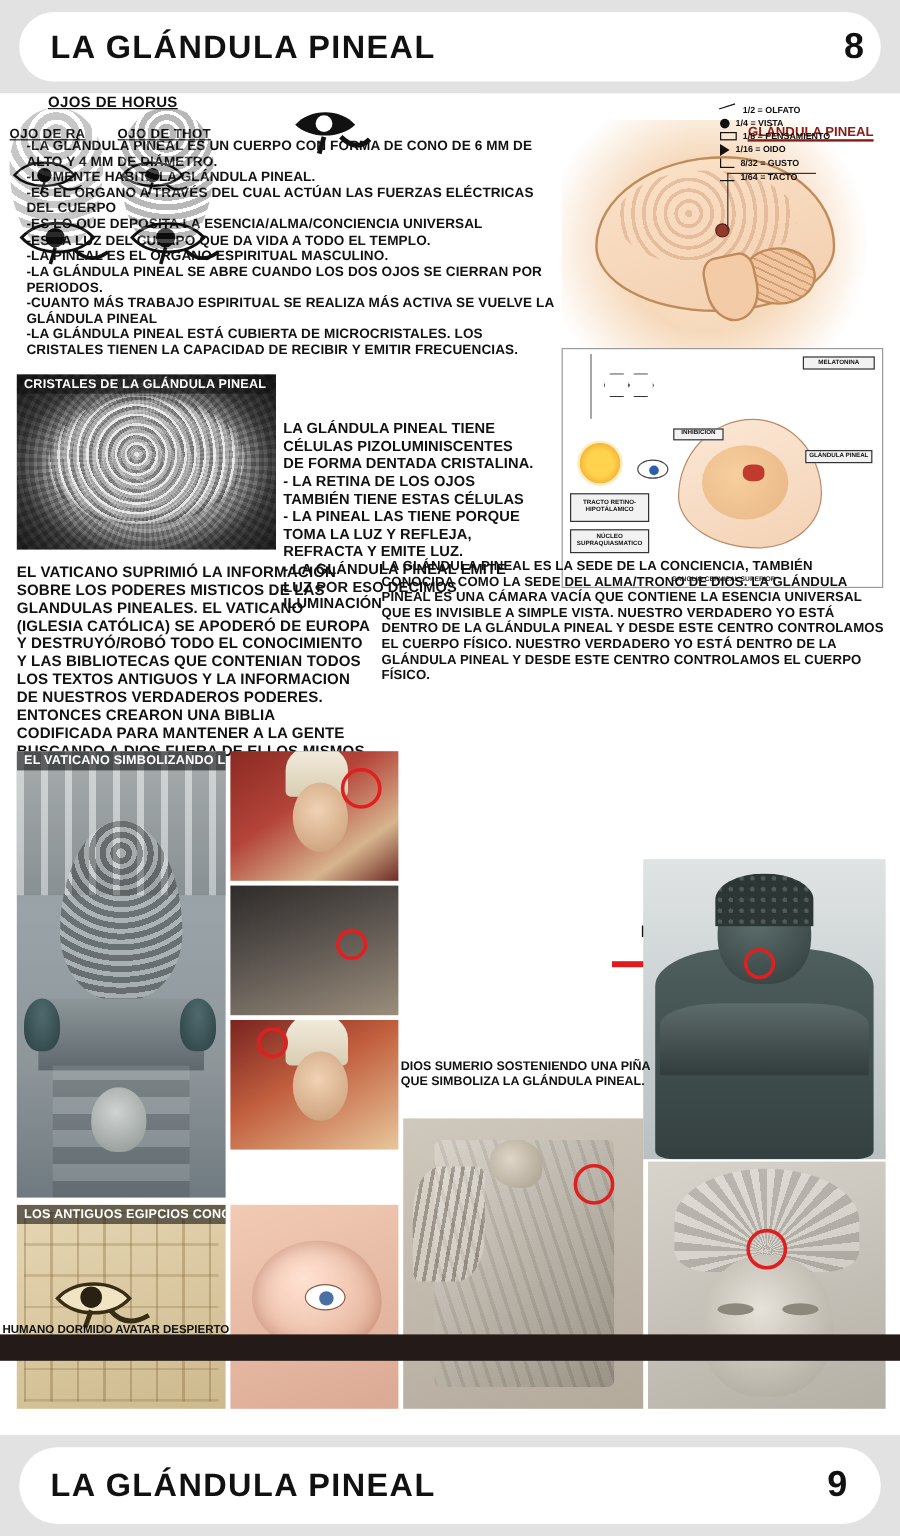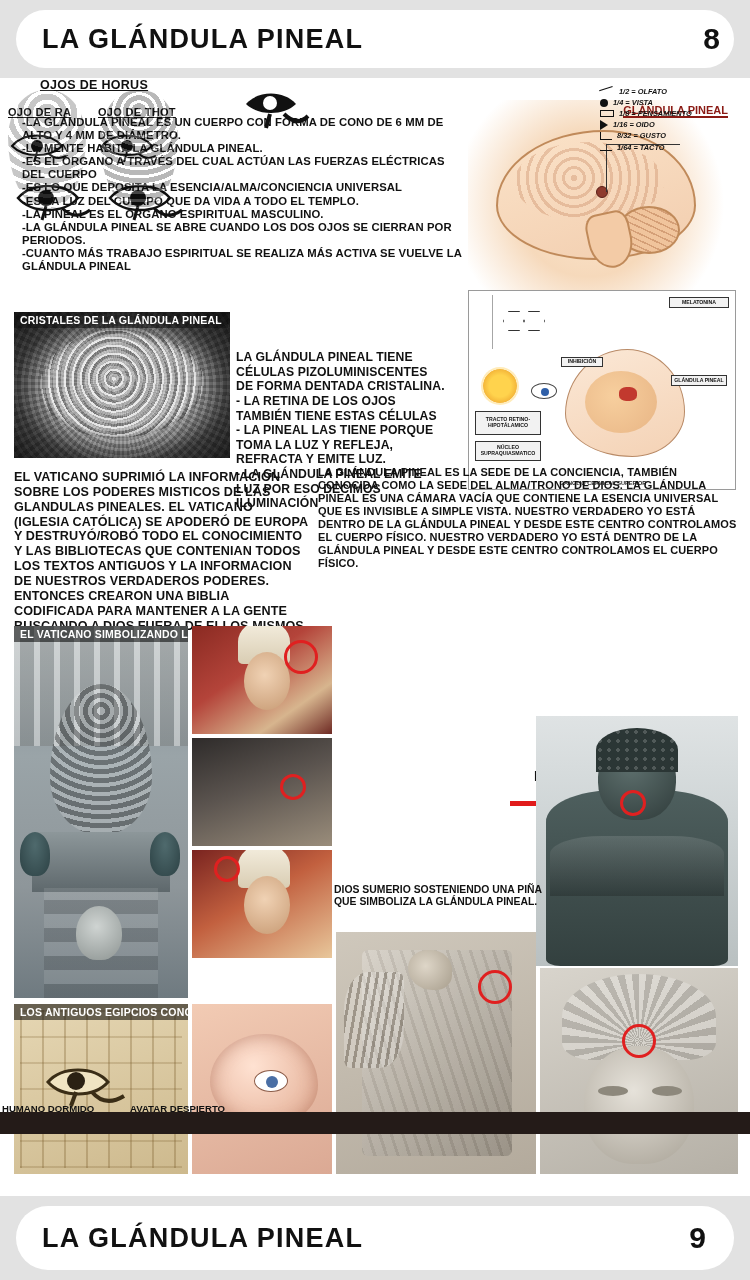--- a/index.html
+++ b/index.html
@@ -355,21 +355,21 @@
   }
   .eye-draw {
     position: absolute;
     width: 66px; height: 38px;
   }
   .horus-list {
     position: absolute; right: 0; top: 8px; width: 150px;
     font-size: 7.4px; font-weight: bold; color: #111;
     line-height: 1.5;
   }
-  .horus-list div { display: flex; align-items: center; gap: 5px; font-style: italic; }
+  .horus-list div { display: flex; align-items: center; gap: 5px; }
 
   
   .cone-pair {
     left: 336px; top: 640px; width: 196px; height: 156px;
     background: #ffffff;
   }
   .cone-a, .cone-b {
     position: absolute; top: 12px; width: 78px; height: 118px;
     border-radius: 48% 48% 44% 44% / 40% 40% 60% 60%;
   }
@@ -500,20 +500,21 @@
 
     <div class="txt bullets">
       <div>-LA GLÁNDULA PINEAL ES UN CUERPO CON FORMA DE CONO DE 6 MM DE ALTO Y 4 MM DE DIÁMETRO.</div>
       <div>-LA MENTE HABITA LA GLÁNDULA PINEAL.</div>
       <div>-ES EL ÓRGANO A TRAVÉS DEL CUAL ACTÚAN LAS FUERZAS ELÉCTRICAS DEL CUERPO</div>
       <div>-ES LO QUE DEPOSITA LA ESENCIA/ALMA/CONCIENCIA UNIVERSAL</div>
       <div>-ES LA LUZ DEL CUERPO QUE DA VIDA A TODO EL TEMPLO.</div>
       <div>-LA PINEAL ES EL ÓRGANO ESPIRITUAL MASCULINO.</div>
       <div>-LA GLÁNDULA PINEAL SE ABRE CUANDO LOS DOS OJOS SE CIERRAN POR PERIODOS.</div>
       <div>-CUANTO MÁS TRABAJO ESPIRITUAL SE REALIZA MÁS ACTIVA SE VUELVE LA GLÁNDULA PINEAL</div>
+      <div>-LA GLÁNDULA PINEAL ESTÁ CUBIERTA DE MICROCRISTALES. LOS CRISTALES TIENEN LA CAPACIDAD DE RECIBIR Y EMITIR FRECUENCIAS.</div>
     </div>
 
     <div class="img brain">
       <div class="brain-outline"></div>
       <div class="brain-folds"></div>
       <div class="brain-cereb"></div>
       <div class="brain-stem"></div>
       <div class="brain-gland"></div>
       <div class="brain-leader"></div>
       <div class="brain-label">
@@ -658,21 +659,21 @@
 
     <div class="img braineye">
       <div class="be-blob"></div>
       <div class="be-eye"></div>
     </div>
 
     <div class="cone-pair">
       <div class="cone-a"></div>
       <div class="cone-b"></div>
       <div class="cone-caption" style="left:2px;">HUMANO DORMIDO</div>
-      <div class="cone-caption" style="left:96px;margin-left:34px;">AVATAR DESPIERTO</div>
+      <div class="cone-caption" style="left:96px;">AVATAR DESPIERTO</div>
     </div>
 
     <div class="pina-label">PIÑA</div>
     <div class="pina-arrow">
       <div class="shaft"></div>
       <div class="head"></div>
     </div>
 
     <div class="img buddha">
       <div class="bud-body"></div>

